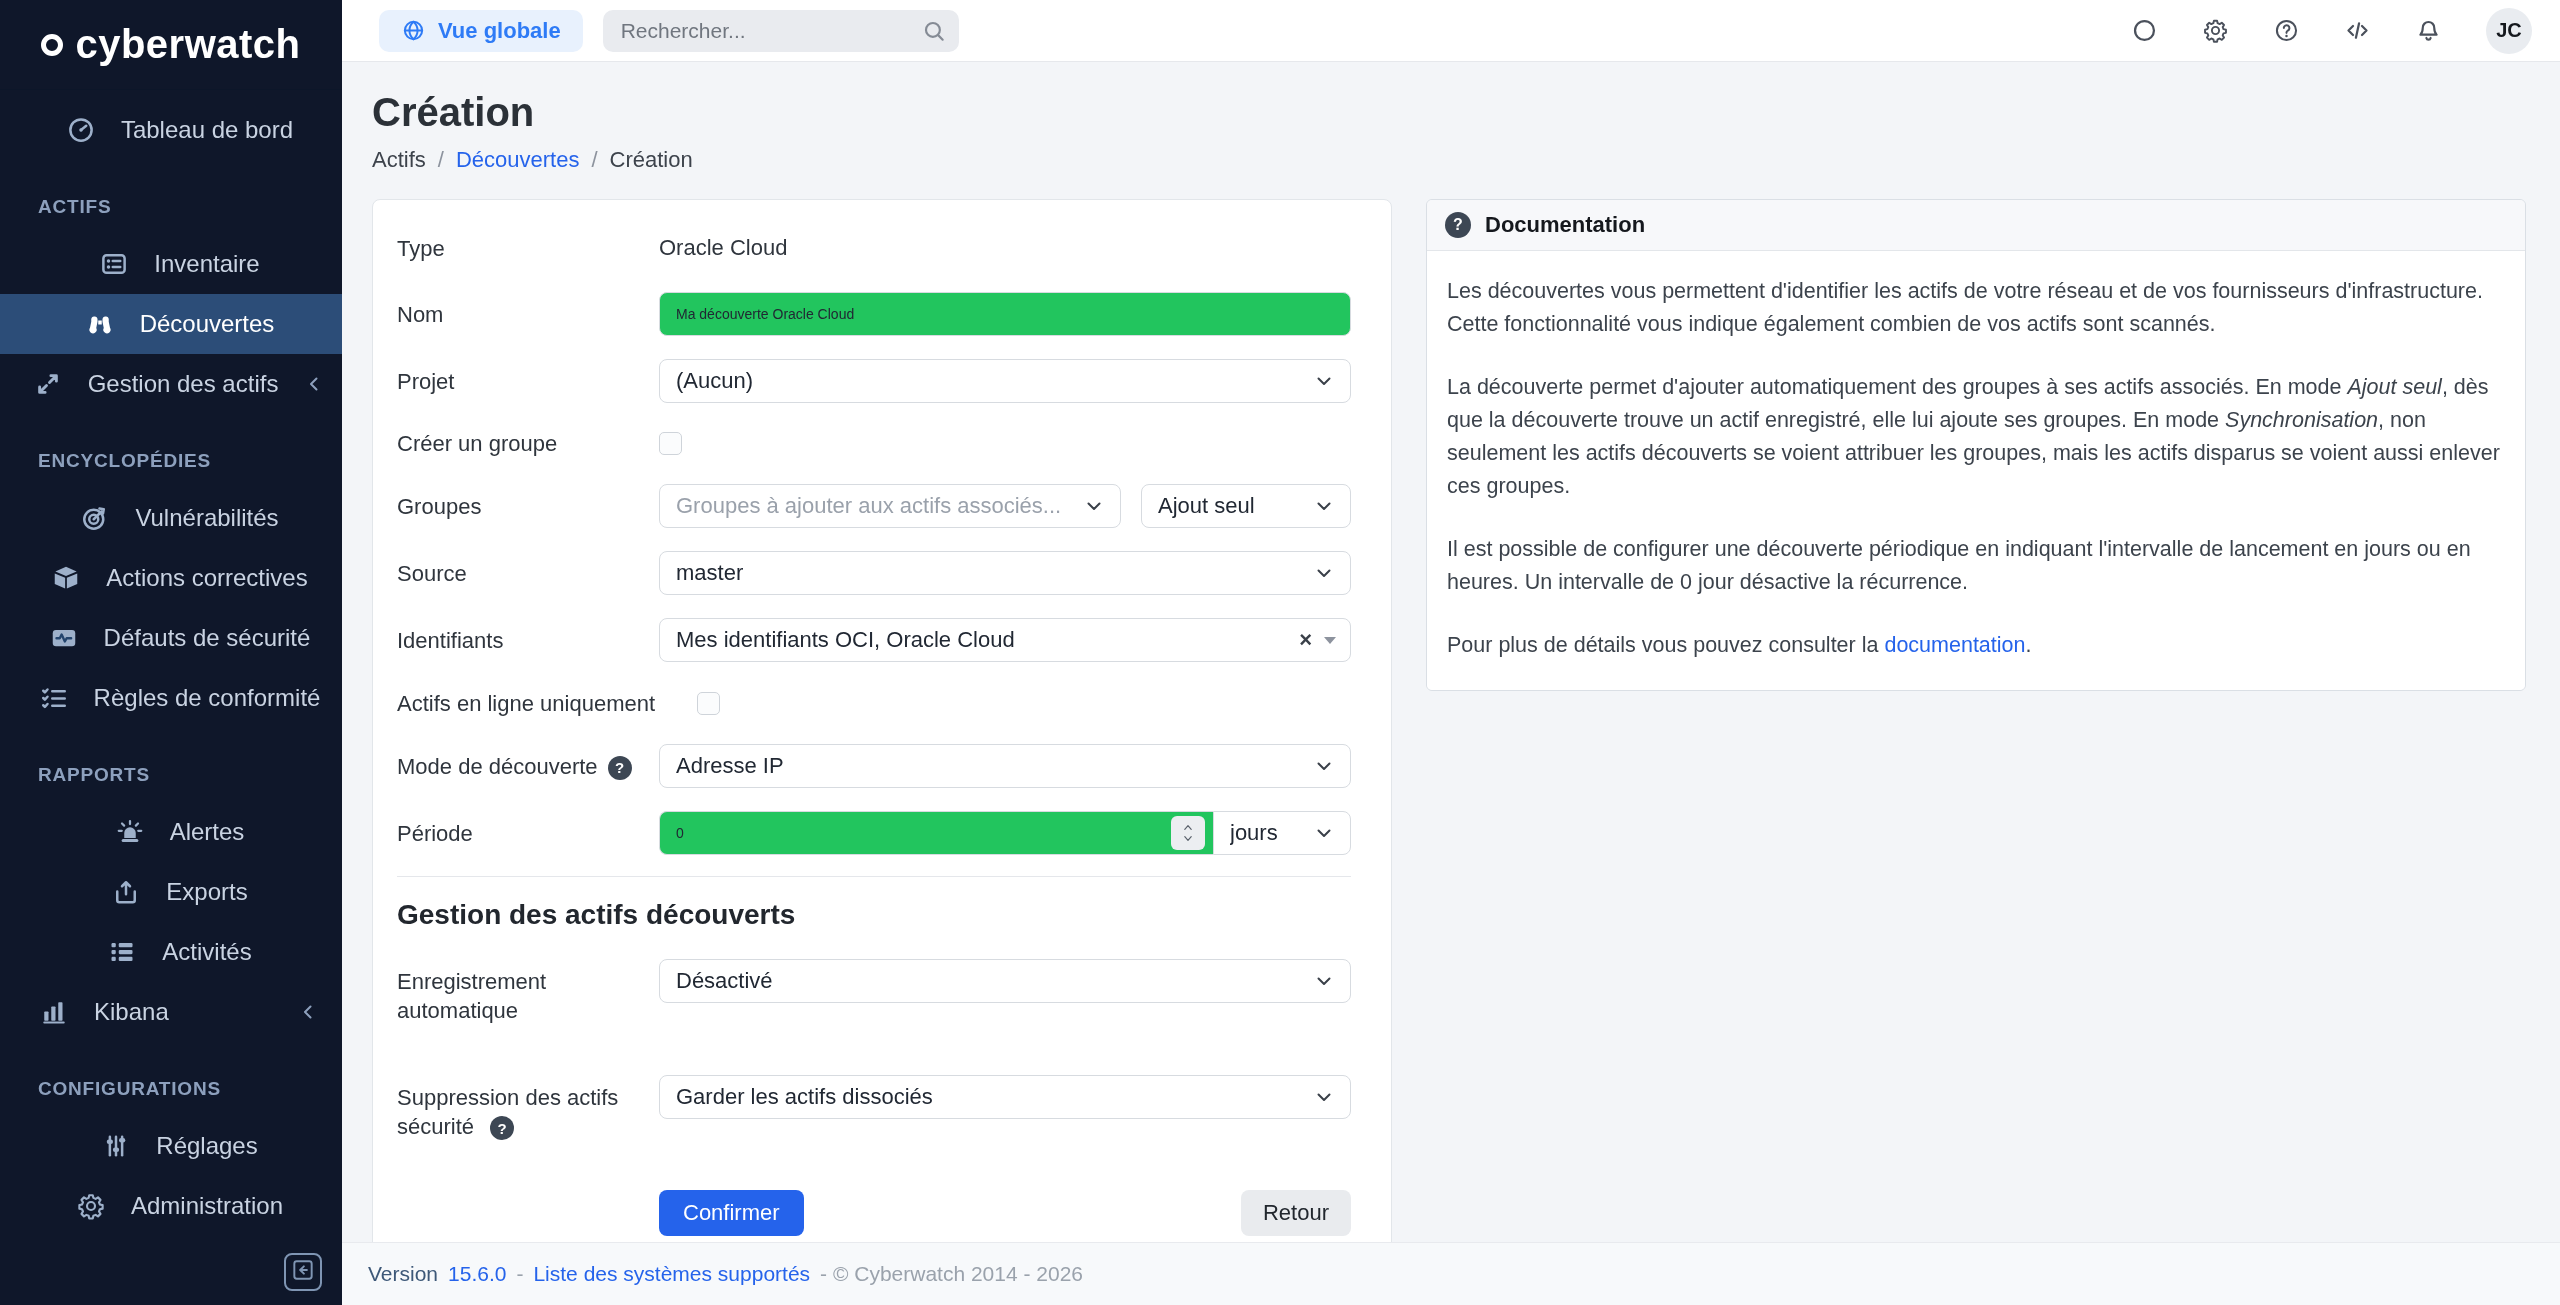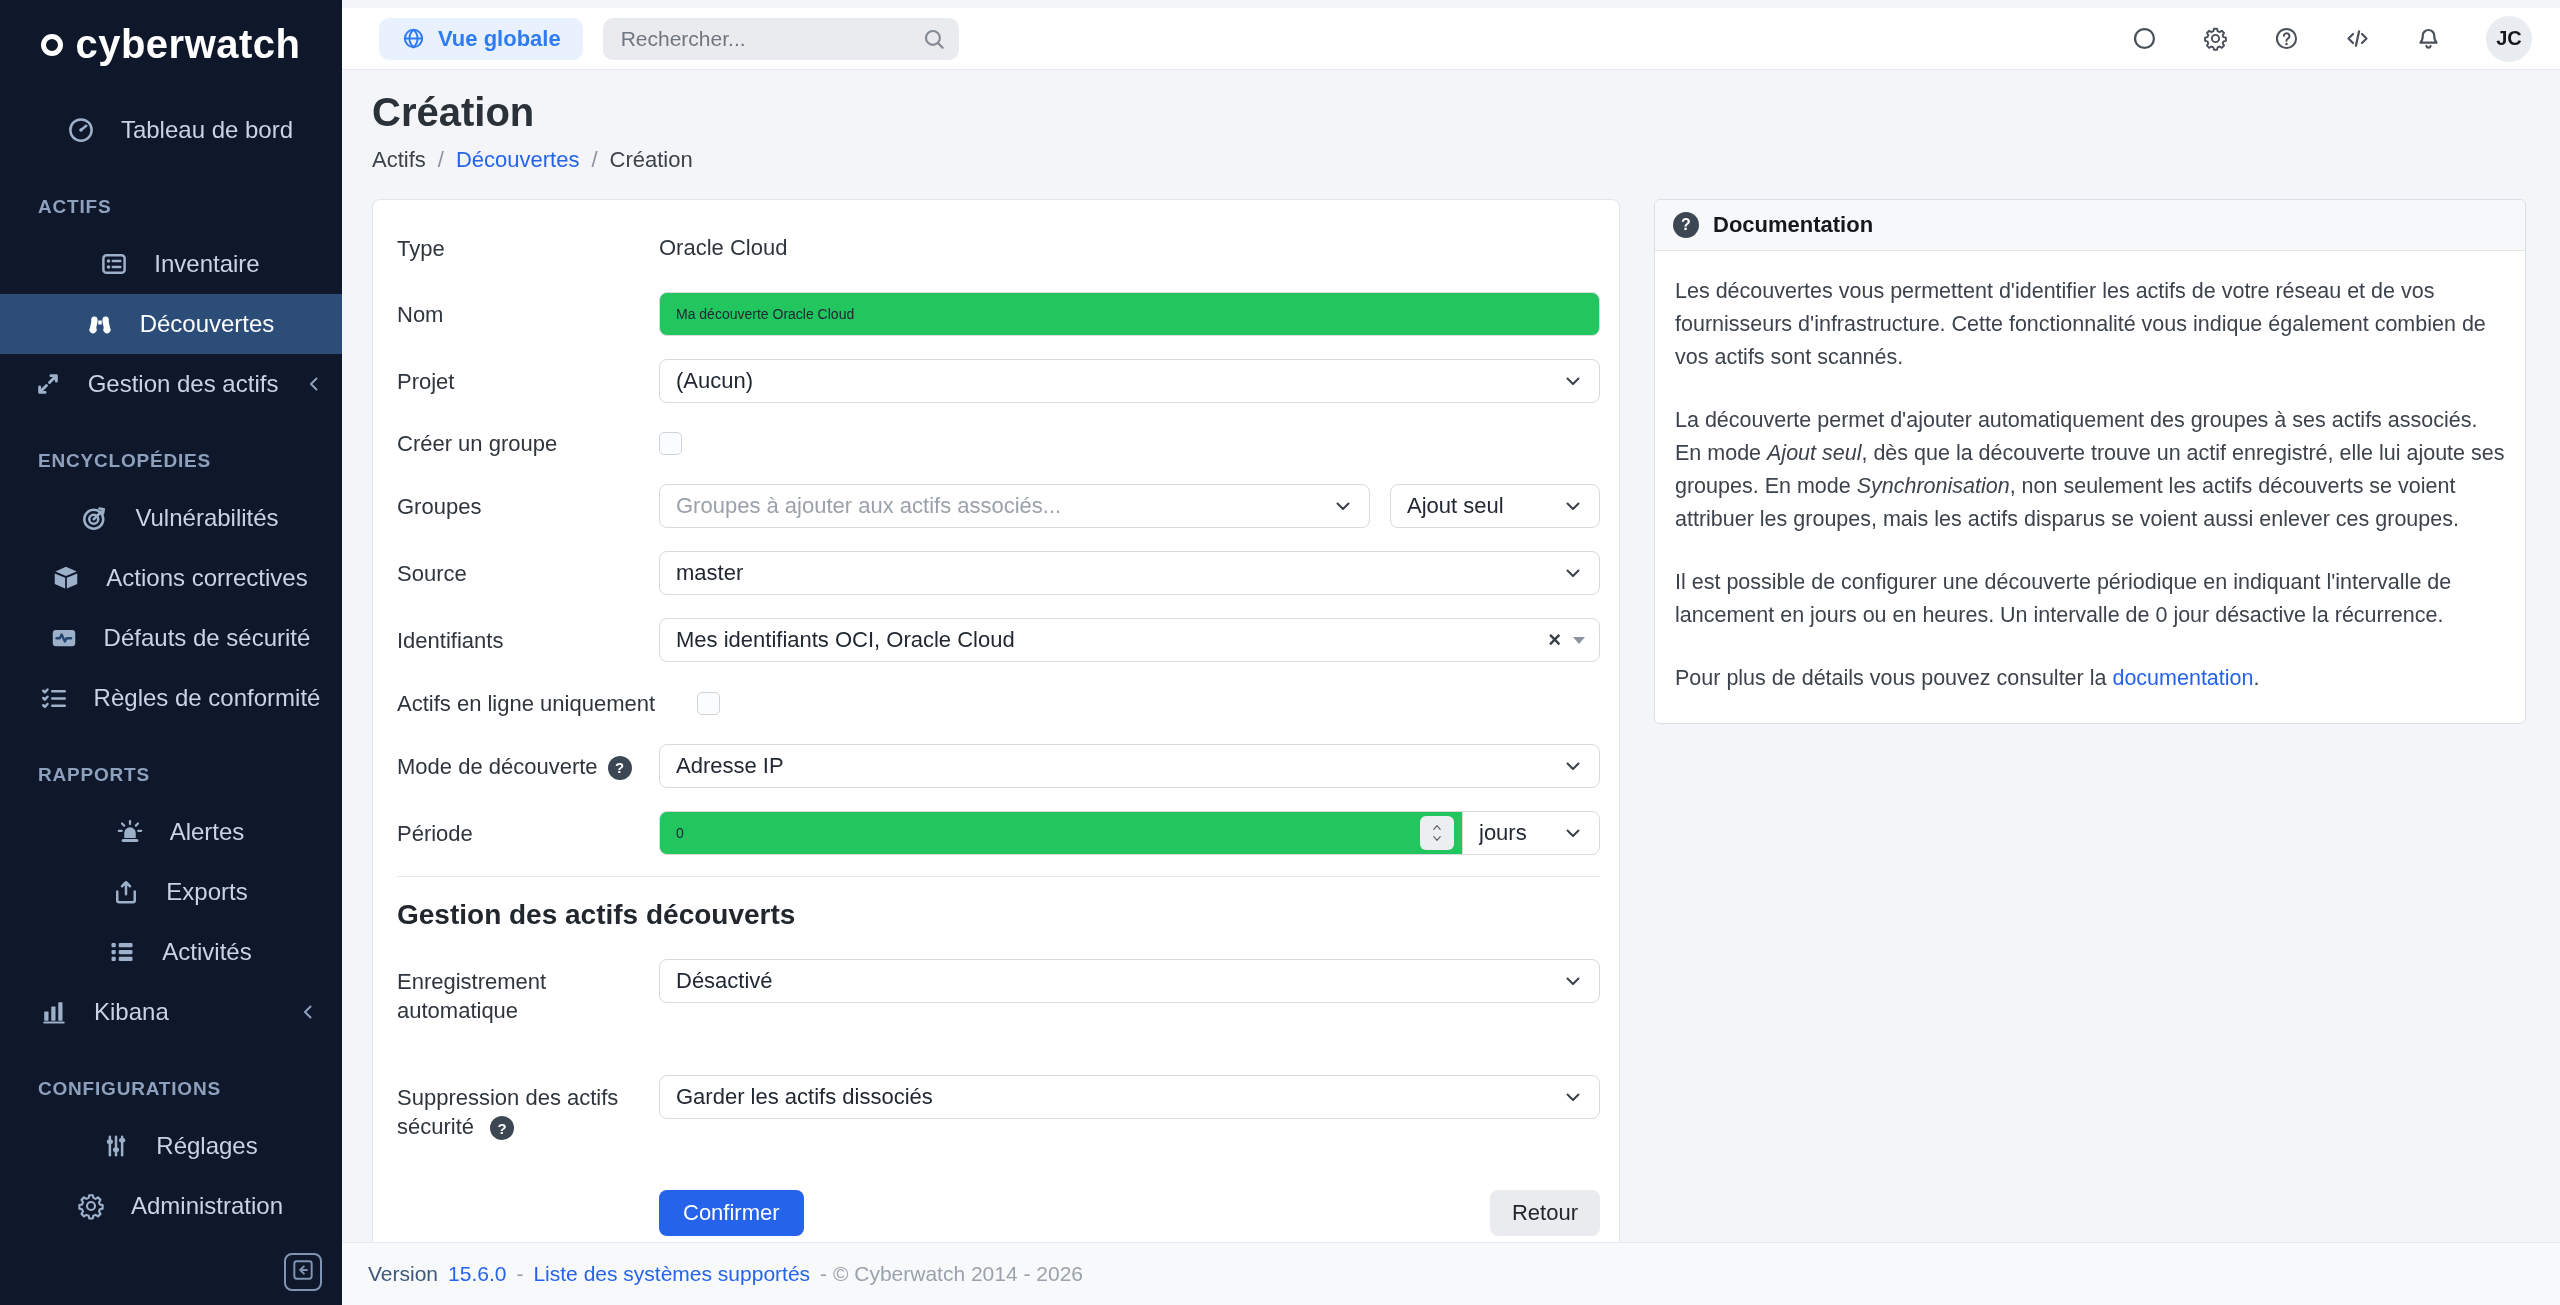--- a/index.html
+++ b/index.html
@@ -24,21 +24,21 @@
   .nav-icon svg { width:30px; height:30px; }
   .nav-label { white-space:nowrap; }
   .nav-chevron { margin-left:auto; width:24px; height:24px; color:#8da0bd; }
   .nav-chevron svg { width:24px; height:24px; }
   .collapse-btn { position:absolute; bottom:14px; right:20px; width:38px; height:38px;
     border:2px solid #7f95b3; border-radius:8px; color:#7f95b3; display:flex;
     align-items:center; justify-content:center; cursor:pointer; background:transparent; }
   .collapse-btn svg { width:26px; height:26px; }
 
   
-  .topbar { position:fixed; left:342px; right:0; top:8px; height:62px; background:#fff;
+  .topbar { position:fixed; left:342px; right:0; top:0; height:62px; background:#fff;
     border-bottom:1px solid #e6e8ec; display:flex; align-items:center; padding:0 28px 0 37px; z-index:20; }
   .view-btn { height:42px; display:flex; align-items:center; gap:12px; padding:0 22px;
     background:#e8f1fd; color:#2e7bf6; font-size:22px; font-weight:700; border:none;
     border-radius:10px; cursor:pointer; font-family:inherit; }
   .view-btn svg { width:25px; height:25px; }
   .searchbox { position:relative; margin-left:20px; width:356px; }
   .searchbox input { width:100%; height:42px; background:#e9ebef; border:none; border-radius:10px;
     padding:0 46px 0 18px; font-size:21px; color:#1f2430; font-family:inherit; }
   .searchbox input::placeholder { color:#70767f; }
   .search-ico { position:absolute; right:12px; top:8px; width:26px; height:26px; color:#858b95; cursor:pointer; }
@@ -52,21 +52,21 @@
   
   .content { position:absolute; left:342px; top:62px; right:0; bottom:0; padding:28px 34px 0 30px; }
   .page-title { font-size:40px; font-weight:700; color:#2b3138; margin-bottom:12px; }
   .breadcrumb { font-size:22px; color:#3d434c; margin-bottom:26px; display:flex; gap:12px; align-items:center; }
   .breadcrumb .sep { color:#8d939e; }
   .crumb-link { color:#2563eb; text-decoration:none; cursor:pointer; }
   .columns { display:flex; gap:34px; align-items:flex-start; }
 
   
   .card { background:#fff; border:1px solid #e2e6ea; border-radius:8px; }
-  .form-card { width:1248px; flex:none; padding:28px 19px 22px 24px; }
+  .form-card { width:1020px; flex:none; padding:28px 40px 22px 24px; }
   .frow { display:flex; align-items:center; margin-bottom:23px; min-height:44px; }
   .frow.top { align-items:flex-start; }
   .frow.top .flabel { margin-top:8px; }
   .flabel { width:262px; flex:none; font-size:22px; color:#2f353d; line-height:29px;
     display:block; padding-right:14px; }
   .fctrl { flex:1; display:flex; align-items:flex-start; min-width:0; }
   .static-value { font-size:22px; color:#2f353d; }
   .tinput { width:100%; height:44px; border:1px solid #d7dbe0; border-radius:8px; background:#22c55e;
     padding:0 16px; font-size:14px; color:#212833; font-family:inherit; }
   .sel { height:44px; border:1px solid #d7dbe0; border-radius:8px; background:#fff;

